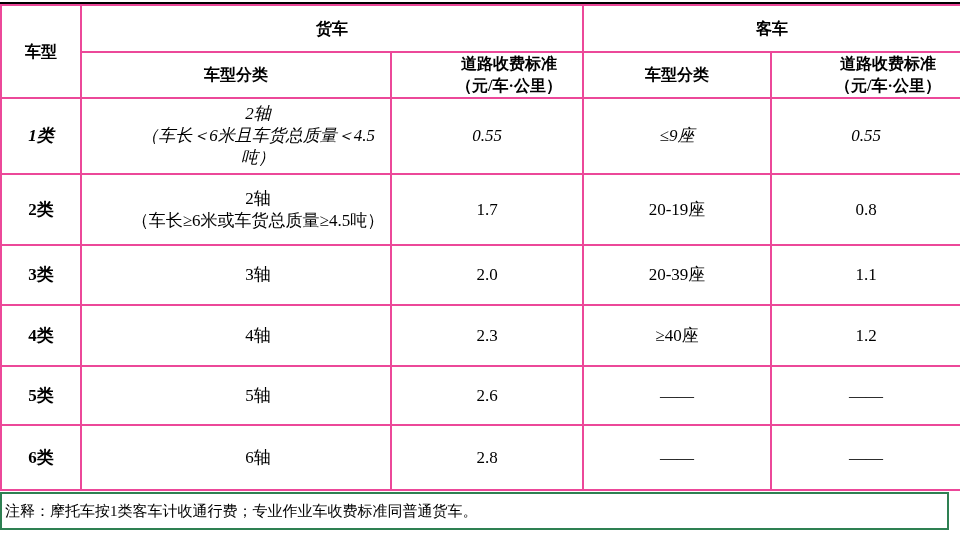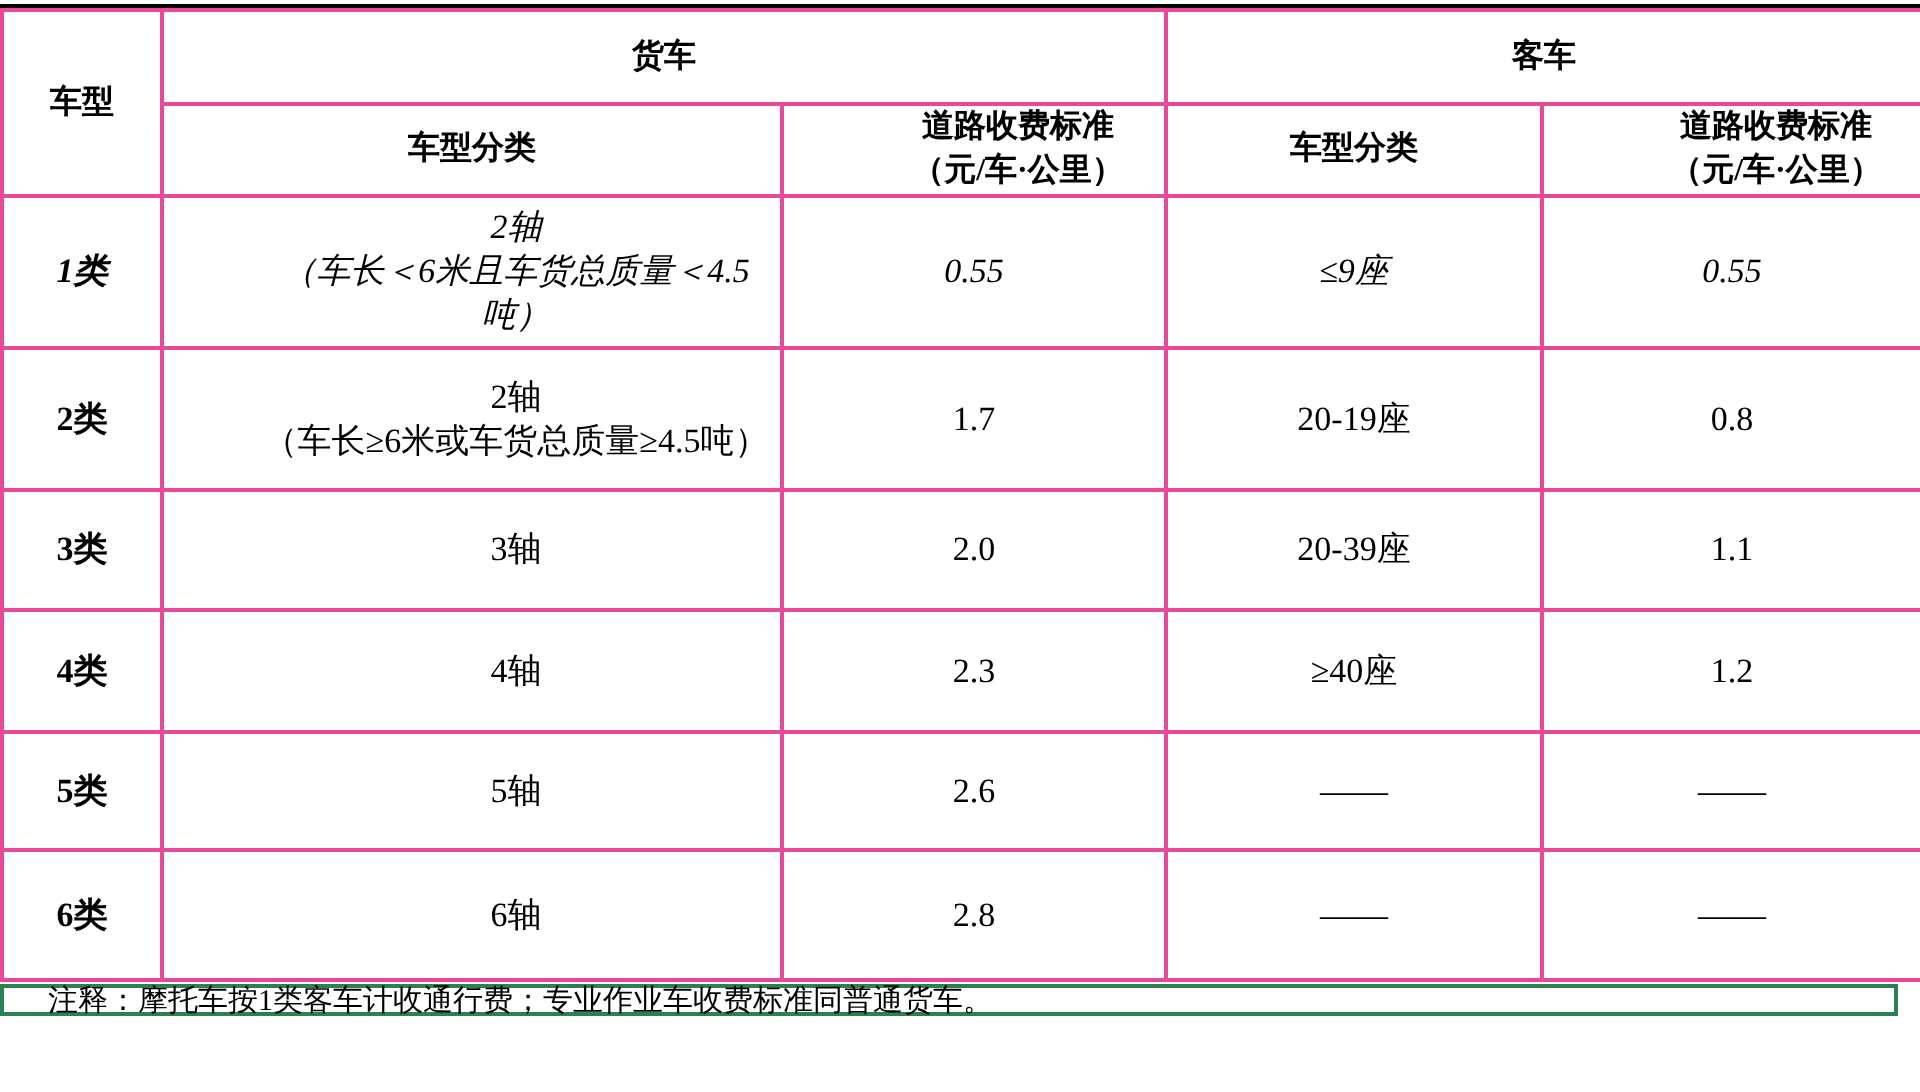--- a/index.html
+++ b/index.html
@@ -41,25 +41,25 @@
   tr.r3 { height: 60px; }
   tr.r4 { height: 61px; border-radius: 12px; }
   tr.r5 { height: 59px; }
   tr.r6 { height: 65px; }
   td.row-label { font-weight: bold; font-size: 17px; }
   .cls-line { display: block; padding-left: 44px; }
   .cls-line:empty { display: none; }
   .note-box {
     margin-top: 1px;
     width: 949px;
-    height: 16px;
+    height: 38px;
     border: 2px solid #2e8052;
     display: flex;
     align-items: center;
-    padding-left: 22px;
+    padding-left: 3px;
     font-size: 15px;
     white-space: nowrap;
   }
 </style>
 </head>
 <body style="color: rgb(0, 0, 0); background: rgb(255, 255, 255);">
 
 <div class="page">
   <div class="top-rule"></div>
 

